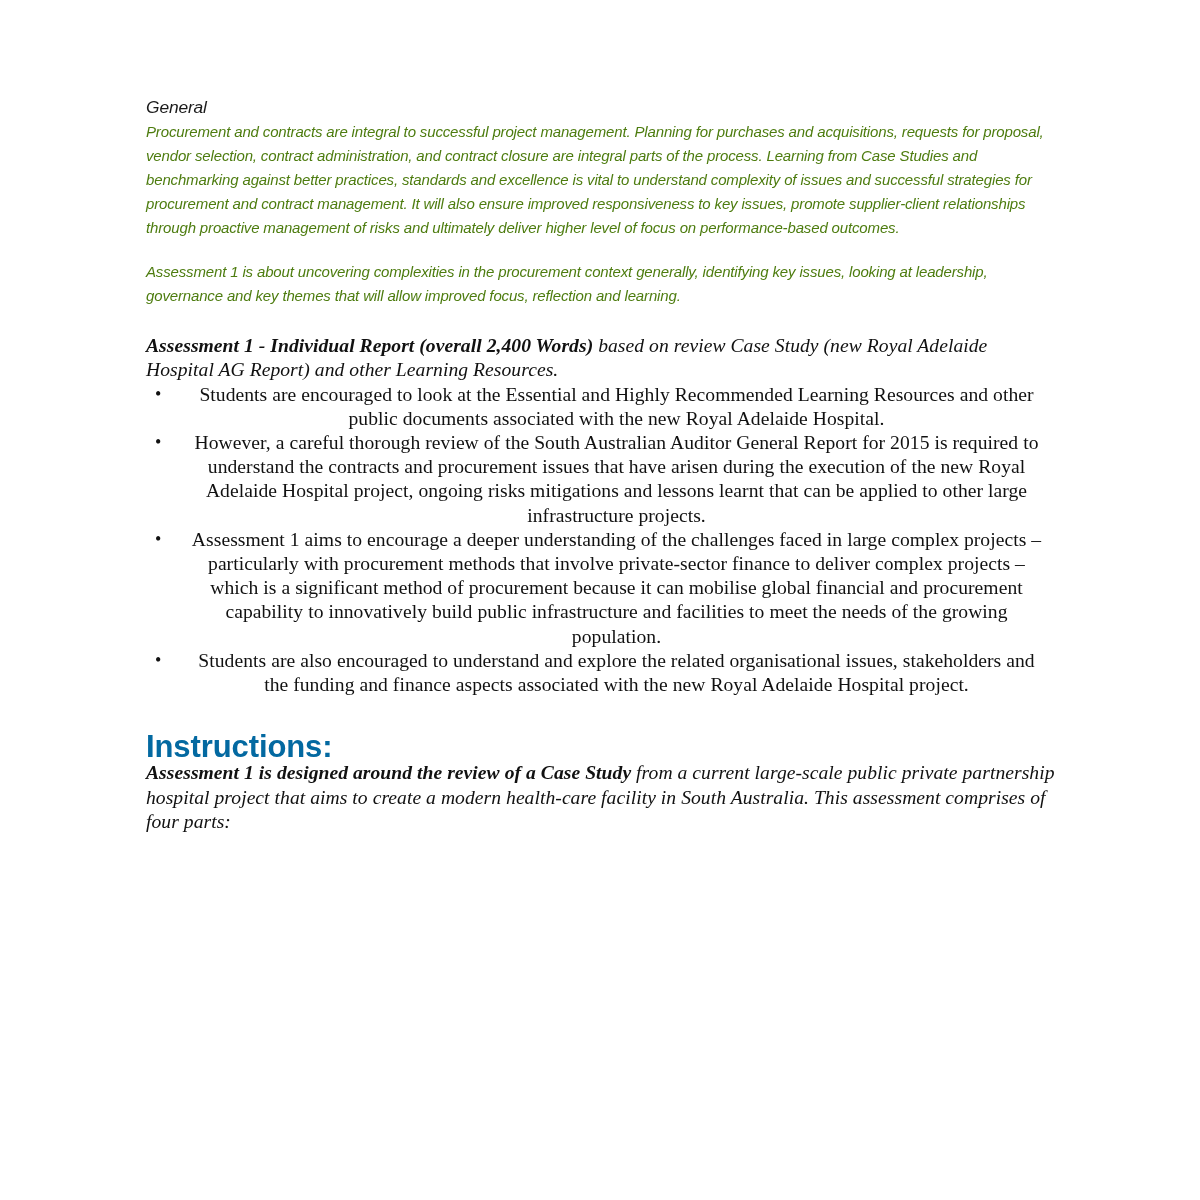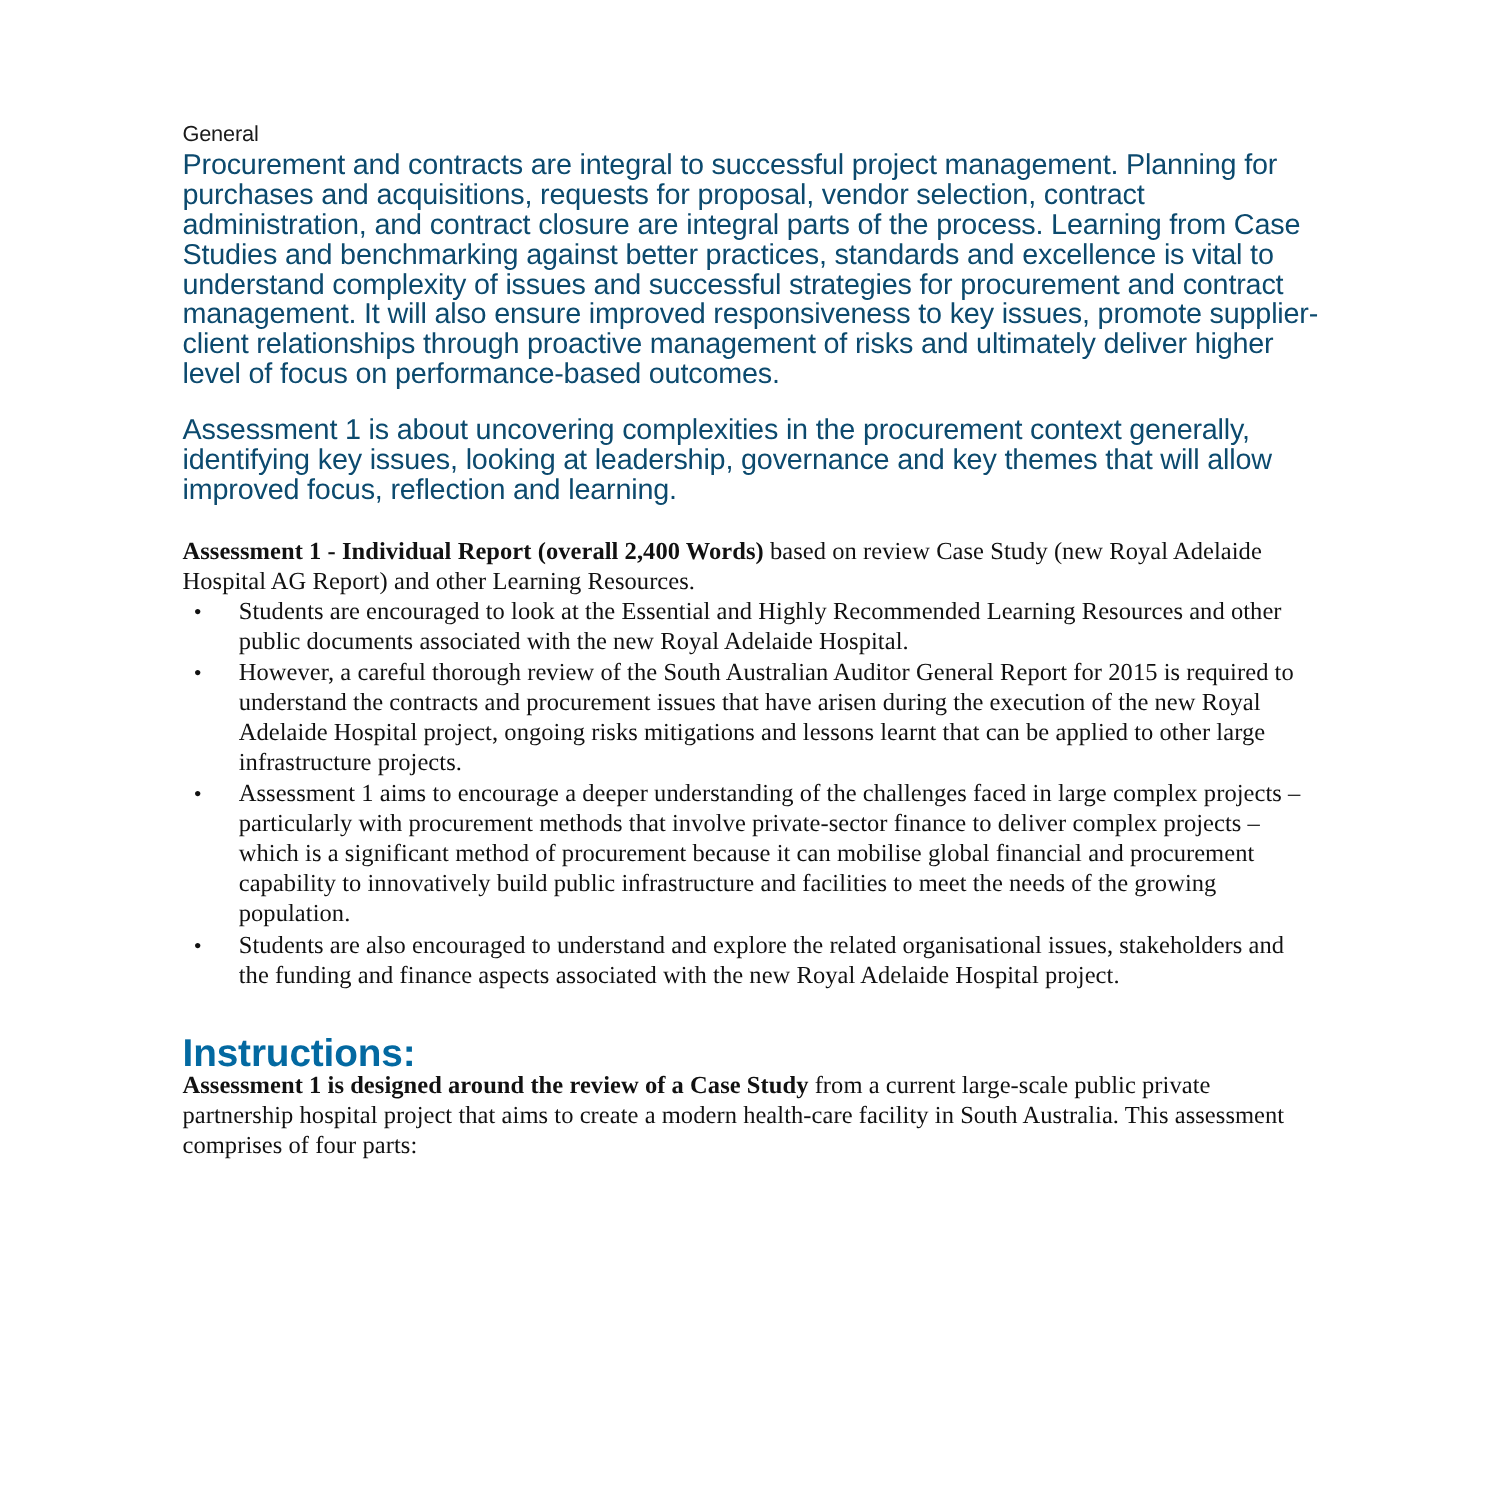--- a/index.html
+++ b/index.html
@@ -21,37 +21,38 @@
     width: 1200px;
     height: 1200px;
     background: #ffffff;
     box-sizing: border-box;
     padding: 96px 142px 0 146px;
   }
 
   
   .sans {
     font-family: "Liberation Sans", sans-serif;
-    font-size: 23px;
+    font-size: 15px;
     line-height: 23.9px;
-    color: #0c4a6e;
+    color: #4d7c0f;
     letter-spacing: -0.15px;
   }
   .sans-head {
     font-family: "Liberation Sans", sans-serif;
     font-size: 17.4px;
     line-height: 23.9px;
     color: #1a1a1a;
     letter-spacing: -0.15px;
   }
   .sans-head.bold { font-weight: bold; }
 
   p.block {
     margin: 0;
     padding: 0;
+    font-style: italic;
   }
   .gap-sm { height: 21px; }
   .gap-md { height: 26px; }
   .gap-lg { height: 36px; }
 
   
   .serif {
     font-family: "Liberation Serif", "DejaVu Serif", serif;
     font-size: 19.6px;
     line-height: 24.2px;
@@ -63,20 +64,21 @@
   
   ul.bullets {
     list-style: none;
     margin: 0;
     padding: 0;
   }
   ul.bullets > li {
     position: relative;
     padding-left: 36px;
     margin: 0 16px 0 9px;
+    text-align: center;
   }
   ul.bullets > li::before {
     content: "\2022";
     position: absolute;
     left: 0;
     top: -1px;
     font-size: 18px;
     line-height: 24.2px;
     color: #111111;
   }

